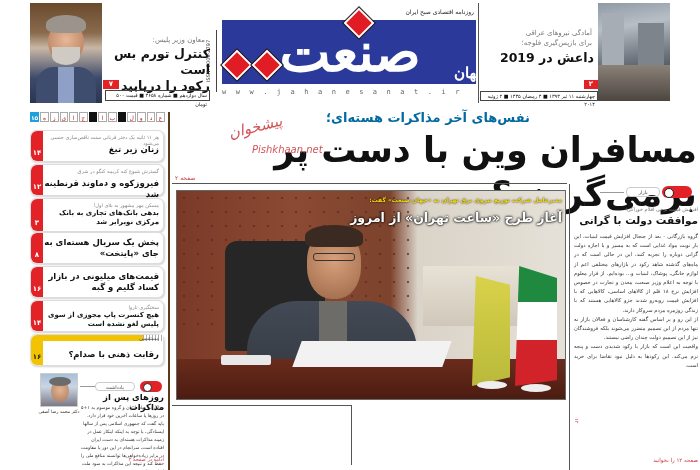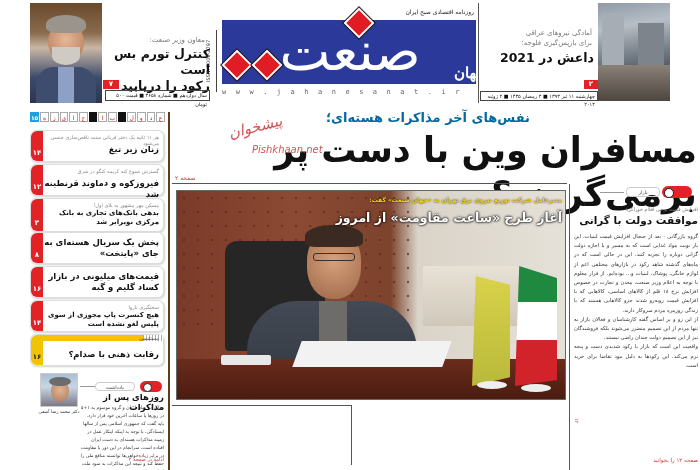--- a/index.html
+++ b/index.html
@@ -19,21 +19,21 @@
   #tl-kicker { left: 105px; top: 36px; width: 100px; font-size: 7px; color: #777; }
   #tl-head { left: 105px; top: 46px; width: 105px; font-size: 12.5px; font-weight: bold; line-height: 16px; }
   #tl-page { left: 103px; top: 80px; width: 16px; height: 9px; background:#e32227; color:#fff; font-size:7px; text-align:center; line-height:9px; font-weight:bold; }
   #tl-issue { left: 105px; top: 90px; width: 105px; height: 11px; border:1px solid #444; font-size:5px; line-height:9px; padding:0 2px; }
 
   
   #issn { left: 205px; top: 30px; width: 12px; height: 62px; border-left: 1px solid #444; font-size: 5px; writing-mode: vertical-rl; transform: rotate(180deg); text-align:center; color:#333; }
   #mast { left: 220px; top: 8px; width: 258px; height: 80px; }
   #mast .tagline { position:absolute; right: 4px; top: 0; font-size: 6px; color:#222; }
   #mast .band { position:absolute; left: 2px; top: 12px; width: 254px; height: 64px; background:#2b3a9a; }
-  #mast .logo { position:absolute; left: 12px; top: 16px; width: 236px; height: 56px; color:#fff; font-family:"DejaVu Serif", serif; font-weight:normal; font-size: 54px; line-height: 56px; text-align:center; letter-spacing: -2px; }
+  #mast .logo { position:absolute; left: 12px; top: 16px; width: 236px; height: 56px; color:#fff; font-family:"DejaVu Serif", serif; font-weight:bold; font-size: 54px; line-height: 56px; text-align:center; letter-spacing: -2px; }
   .diamond { position:absolute; width: 22px; height: 22px; background:#e21c24; border: 2px solid #fff; outline: 1px solid #222; transform: rotate(45deg); }
   #mast .sub { position:absolute; left: 234px; top: 56px; font-size: 15px; font-weight:bold; color:#fff; font-family:"DejaVu Serif", serif; }
   #url { left: 222px; top: 88px; width: 256px; font-size: 7px; letter-spacing: 9.5px; color:#666; font-family:"DejaVu Sans Mono", monospace; }
 
   
   #tr-photo { left: 598px; top: 3px; width: 72px; height: 98px; background: linear-gradient(170deg,#8f9aa6 0%,#b7bec6 25%,#6f7780 55%,#3f454c 80%,#5a5149 100%); }
   #tr-photo .b1 { position:absolute; left:4px; top:10px; width:22px; height:60px; background:#a7adb4; }
   #tr-photo .b2 { position:absolute; left:40px; top:20px; width:26px; height:50px; background:#7d848b; }
   #tr-photo .rubble { position:absolute; left:0; top:62px; width:72px; height:36px; background: linear-gradient(180deg,#8a8178,#4d4640); }
   #tr-kicker { left: 480px; top: 28px; width: 112px; font-size: 7px; color:#777; line-height: 10px; }
@@ -120,21 +120,21 @@
 </head>
 <body>
 
 <div class="abs" id="tl-photo">
   <div class="suit"></div>
   <div class="shirt"></div>
   <div class="face"></div>
   <div class="hair"></div>
   <div class="beard"></div>
 </div>
-<div class="abs rtl" id="tl-kicker">معاون وزیر صنعت:</div>
+<div class="abs rtl" id="tl-kicker">معاون وزیر پلیس:</div>
 <div class="abs rtl" id="tl-head">
   <div>کنترل تورم بس است</div>
   <div>رکود را دریابید</div>
 </div>
 <div class="abs" id="tl-page">۷</div>
 <div class="abs rtl" id="tl-issue">سال دوازدهم ■ شماره ۳۶۵۸ ■ قیمت ۵۰۰ تومان</div>
 
 <div class="abs" id="issn">ISSN: 2008-2797</div>
 <div class="abs" id="mast">
   <div class="tagline">روزنامه اقتصادی صبح ایران</div>
@@ -146,21 +146,21 @@
   <div class="sub">جهان</div>
 </div>
 <div class="abs" id="url">www.jahanesanat.ir</div>
 <div class="abs" id="mast-right-box"></div>
 
 <div class="abs rtl" id="tr-kicker">
   <div>آمادگی نیروهای عراقی</div>
   <div>برای بازپس‌گیری فلوجه؛</div>
 </div>
 <div class="abs rtl" id="tr-head">
-  <div>داعش در 2021</div>
+  <div>داعش در 2019</div>
 </div>
 <div class="abs" id="tr-page">۲</div>
 <div class="abs rtl" id="tr-date">چهارشنبه ۱۱ تیر ۱۳۹۳ ■ ۴ رمضان ۱۴۳۵ ■ ۲ ژوئیه ۲۰۱۴</div>
 <div class="abs" id="tr-photo">
   <div class="b1"></div>
   <div class="b2"></div>
   <div class="rubble"></div>
 </div>
 
 <div class="abs rtl" id="kicker">نفس‌های آخر مذاکرات هسته‌ای؛</div>
@@ -265,21 +265,21 @@
   <div class="glasses"></div>
   <div class="desk"></div>
   <div class="papers"></div>
   <div class="phone"></div>
   <div class="flag1"></div>
   <div class="flag2"></div>
   <div class="base1"></div>
   <div class="base2"></div>
 </div>
 <div class="abs rtl" id="photo-kicker">مدیرعامل شرکت توزیع نیروی برق تهران به «جهان صنعت» گفت:</div>
-<div class="abs rtl" id="photo-head">آغاز طرح «ساعت مقاومت» از امروز</div>
+<div class="abs rtl" id="photo-head">آغاز طرح «ساعت تهران» از امروز</div>
 <div class="abs" id="bottom-bracket"></div>
 
 <div class="abs" id="rc-rule"></div>
 <div class="abs rtl" id="rc-label">بازار</div>
 <div class="abs" id="rc-badge"></div>
 <div class="abs rtl" id="rc-kicker">افزایش قیمت برخی اقلام خوراکی؛</div>
 <div class="abs rtl" id="rc-title">موافقت دولت با گرانی</div>
 <div class="abs rtl" id="rc-body">
   <p>گروه بازرگانی - بعد از جنجال افزایش قیمت لبنیات، این بار نوبت مواد غذایی است که به مسیر و با اجازه دولت گرانی دوباره را تجربه کنند. این در حالی است که در ماه‌های گذشته شاهد رکود در بازارهای مختلفی اعم از لوازم خانگی، پوشاک، لبنیات و... بوده‌ایم. از قرار معلوم با توجه به اعلام وزیر صنعت، معدن و تجارت در خصوص افزایش نرخ ۱۸ قلم از کالاهای اساسی، کالاهایی که با افزایش قیمت روبه‌رو شدند جزو کالاهایی هستند که با زندگی روزمره مردم سروکار دارند.</p>
   <p>از این رو و بر اساس گفته کارشناسان و فعالان بازار نه تنها مردم از این تصمیم متضرر می‌شوند بلکه فروشندگان نیز از این تصمیم دولت چندان راضی نیستند.</p>

